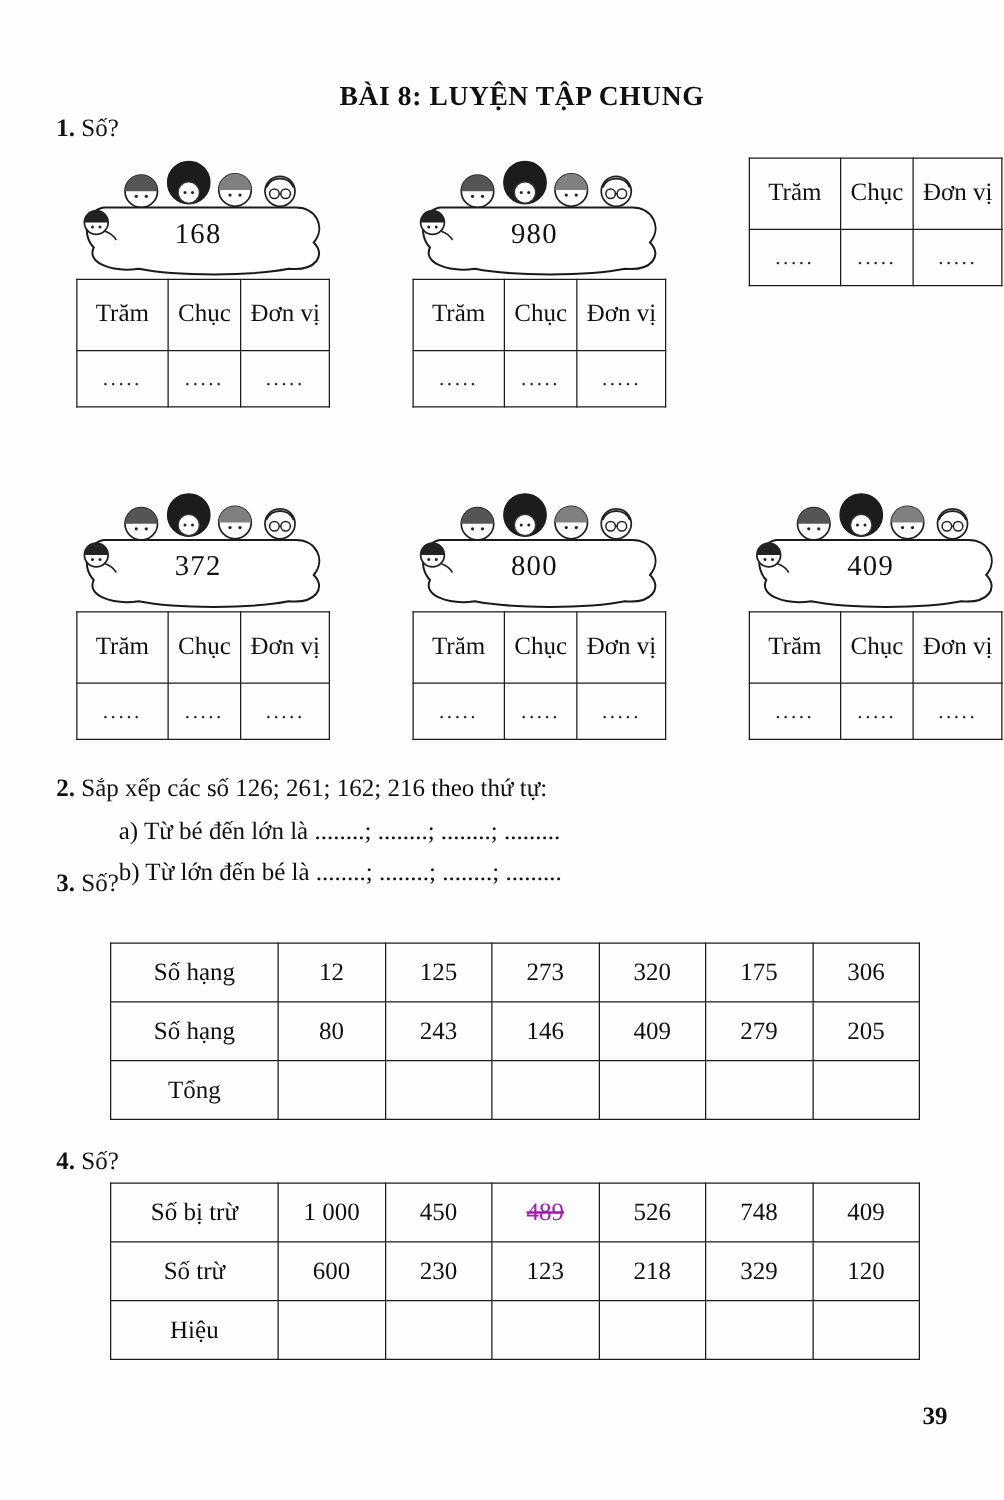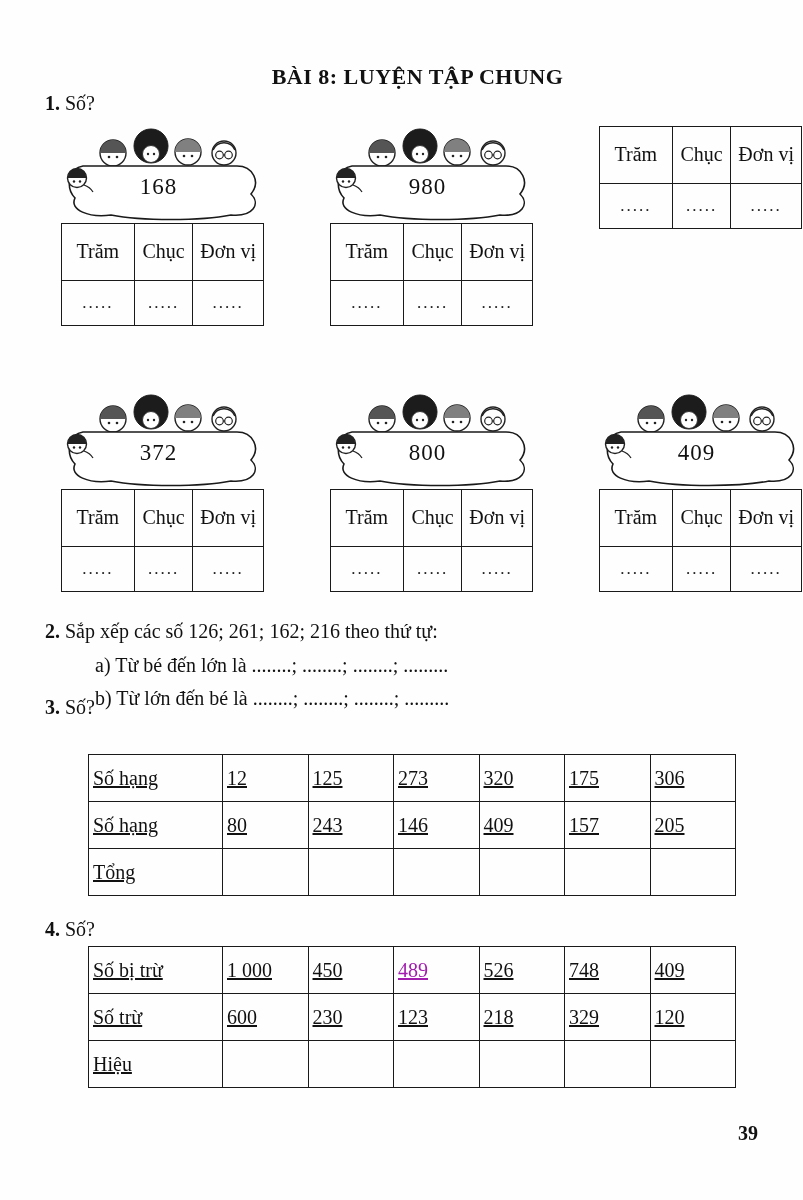--- a/index.html
+++ b/index.html
@@ -21,21 +21,21 @@
               font-size:23px; letter-spacing:1px; }
   .hto { width:100%; border-collapse:collapse; table-layout:fixed; }
   .hto td { border:1.5px solid #1a1a1a; text-align:center; font-size:20px;
             line-height:1.08; padding:2px; }
   .hto tr.hdr td { height:52px; }
   .hto tr.dots td { height:40px; font-size:17px; letter-spacing:2px; color:#222; }
 
   .ex2-line { position:absolute; font-size:20px; }
 
   .fill-table { position:absolute; left:88px; border-collapse:collapse; table-layout:fixed; width:648px; }
-  .fill-table td { border:1.4px solid #1a1a1a; font-size:20px; height:46px; padding:0 4px;text-decoration:underline; }
+  .fill-table td { border:1.4px solid #1a1a1a; text-align:center; font-size:20px; height:46px; padding:0 4px; }
   .fill-table td.rowhead { width:125px; }
   .smudged { color:#a21caf; text-decoration:line-through; }
 
   .page-num { position:absolute; top:1122px; left:738px; font-size:20px; font-weight:bold; }
 </style>
 </head>
 <body>
 
 <svg width="0" height="0" style="position:absolute">
   <defs>
@@ -266,21 +266,21 @@
       <td>320</td>
       <td>175</td>
       <td>306</td>
     </tr>
     <tr>
       <td class="rowhead">Số hạng</td>
       <td>80</td>
       <td>243</td>
       <td>146</td>
       <td>409</td>
-      <td>157</td>
+      <td>279</td>
       <td>205</td>
     </tr>
     <tr>
       <td class="rowhead">Tổng</td>
       <td></td>
       <td></td>
       <td></td>
       <td></td>
       <td></td>
       <td></td>

